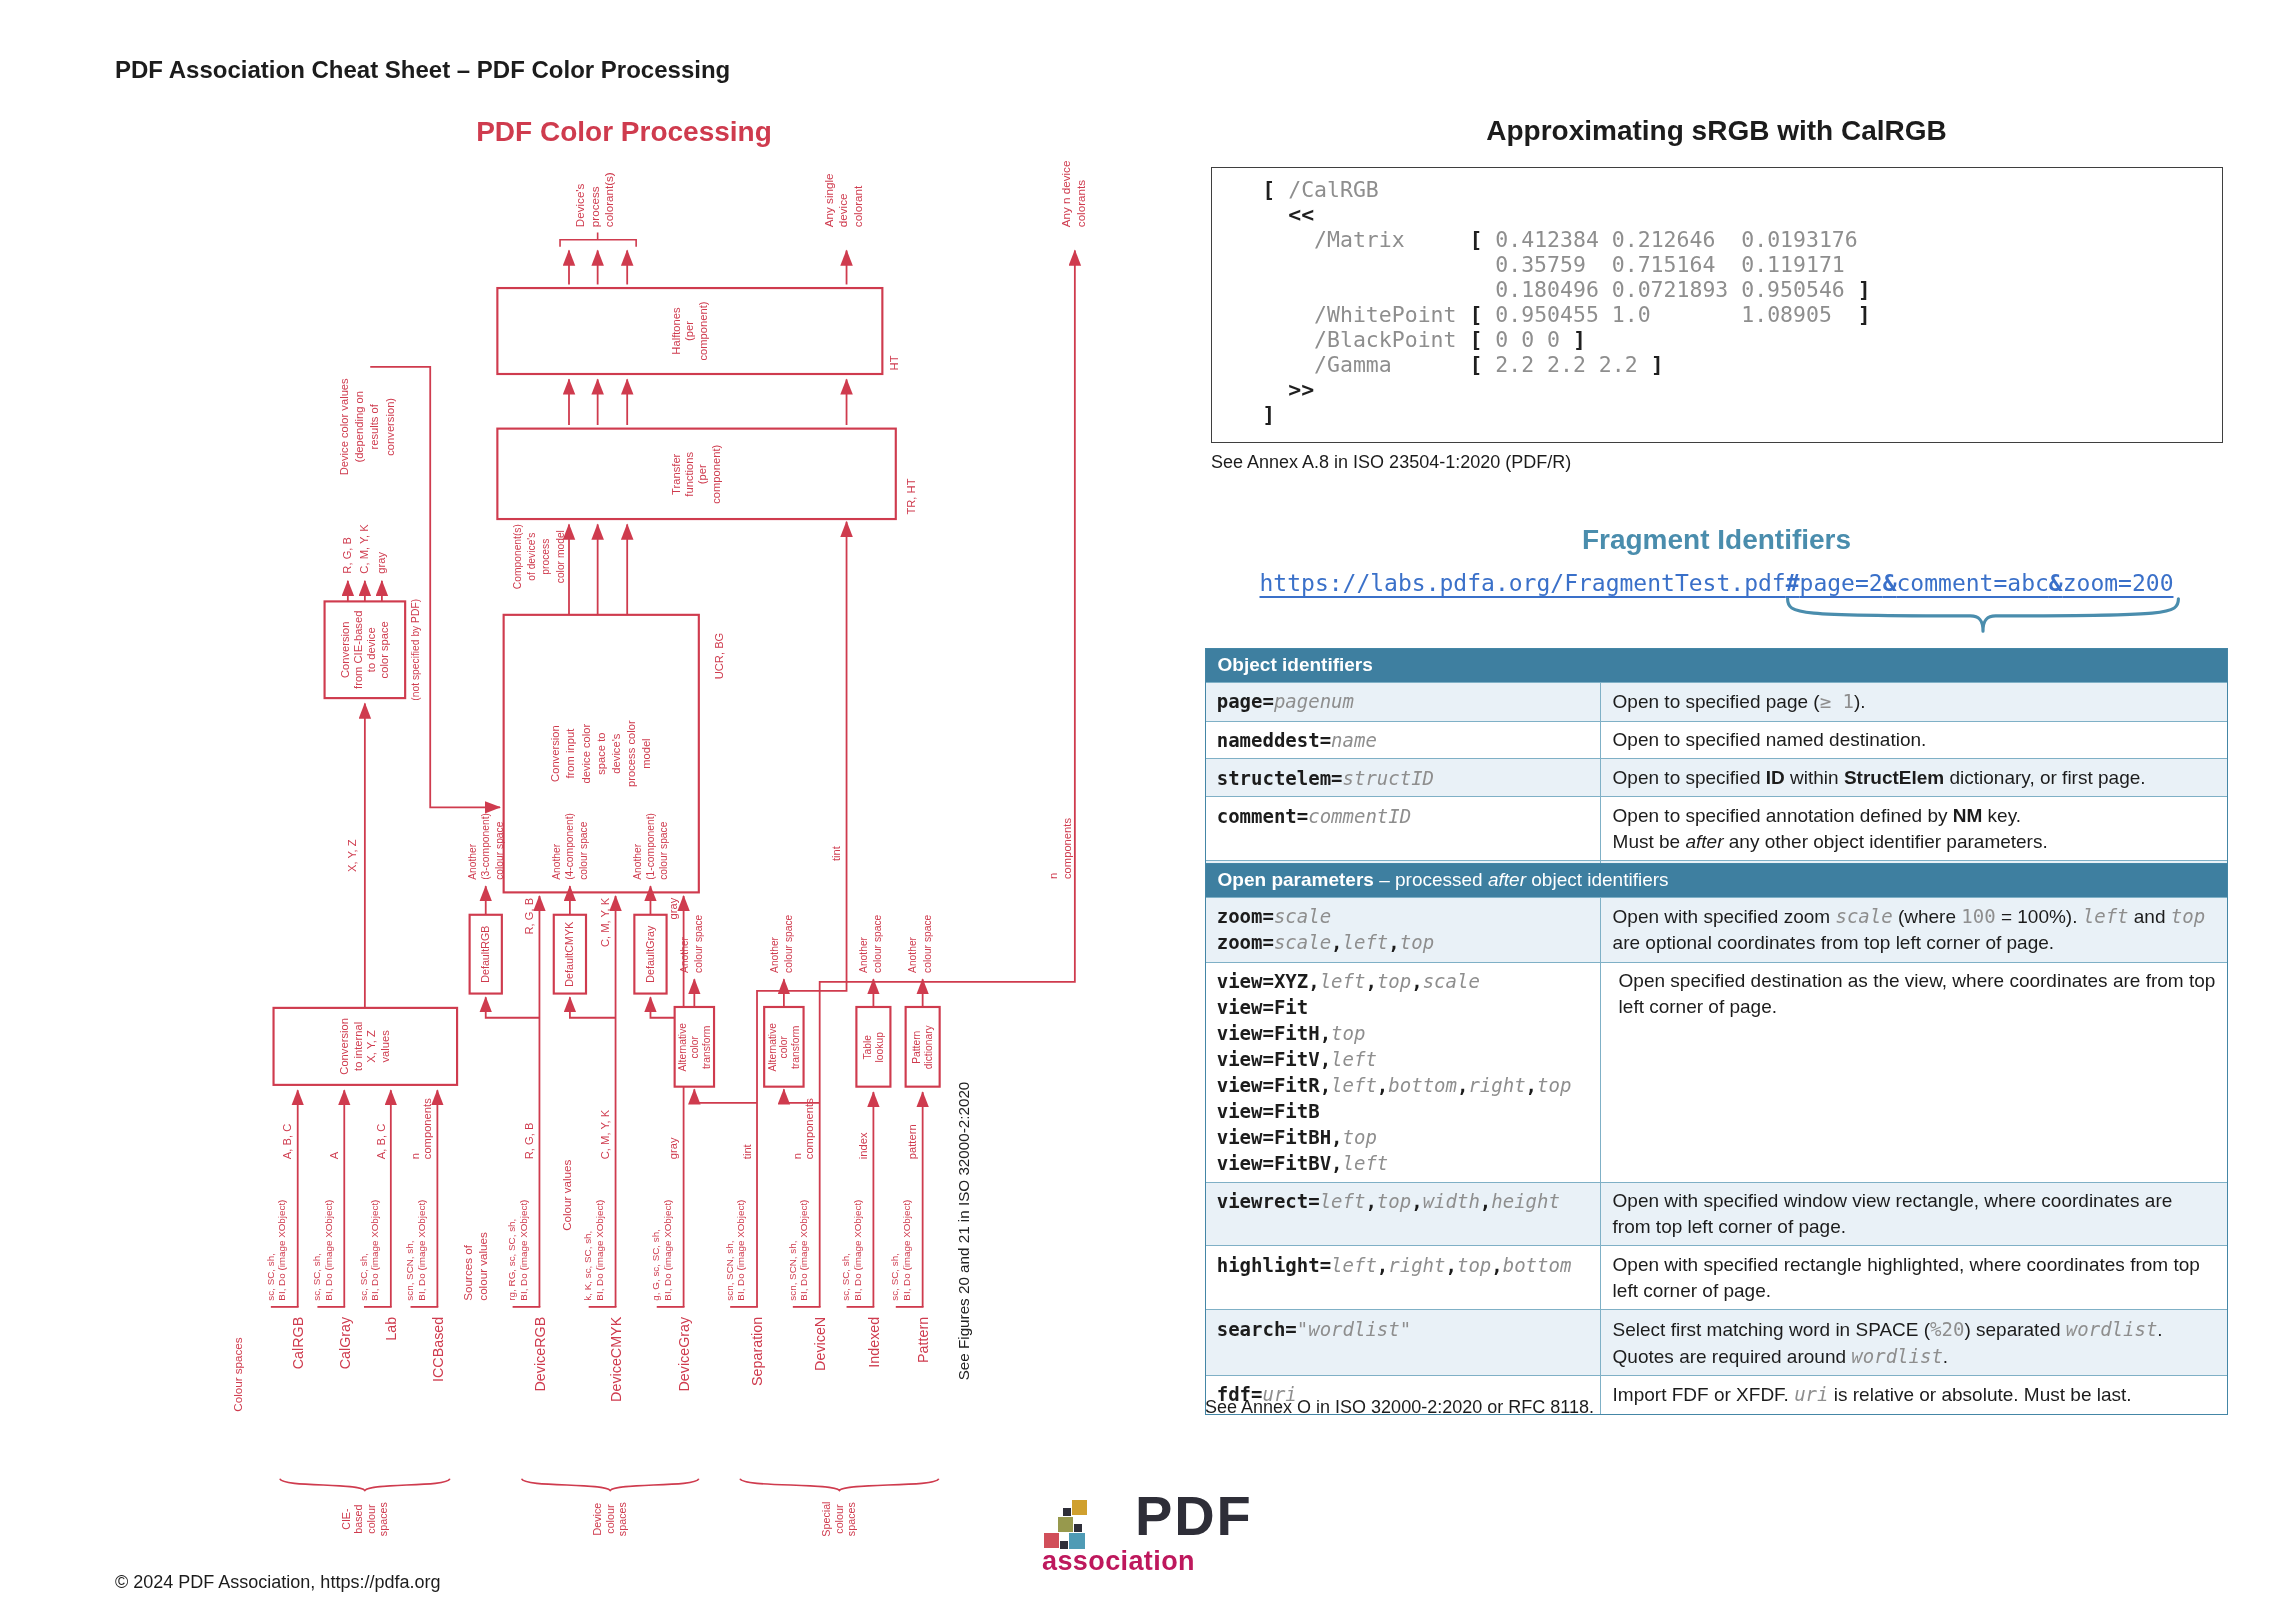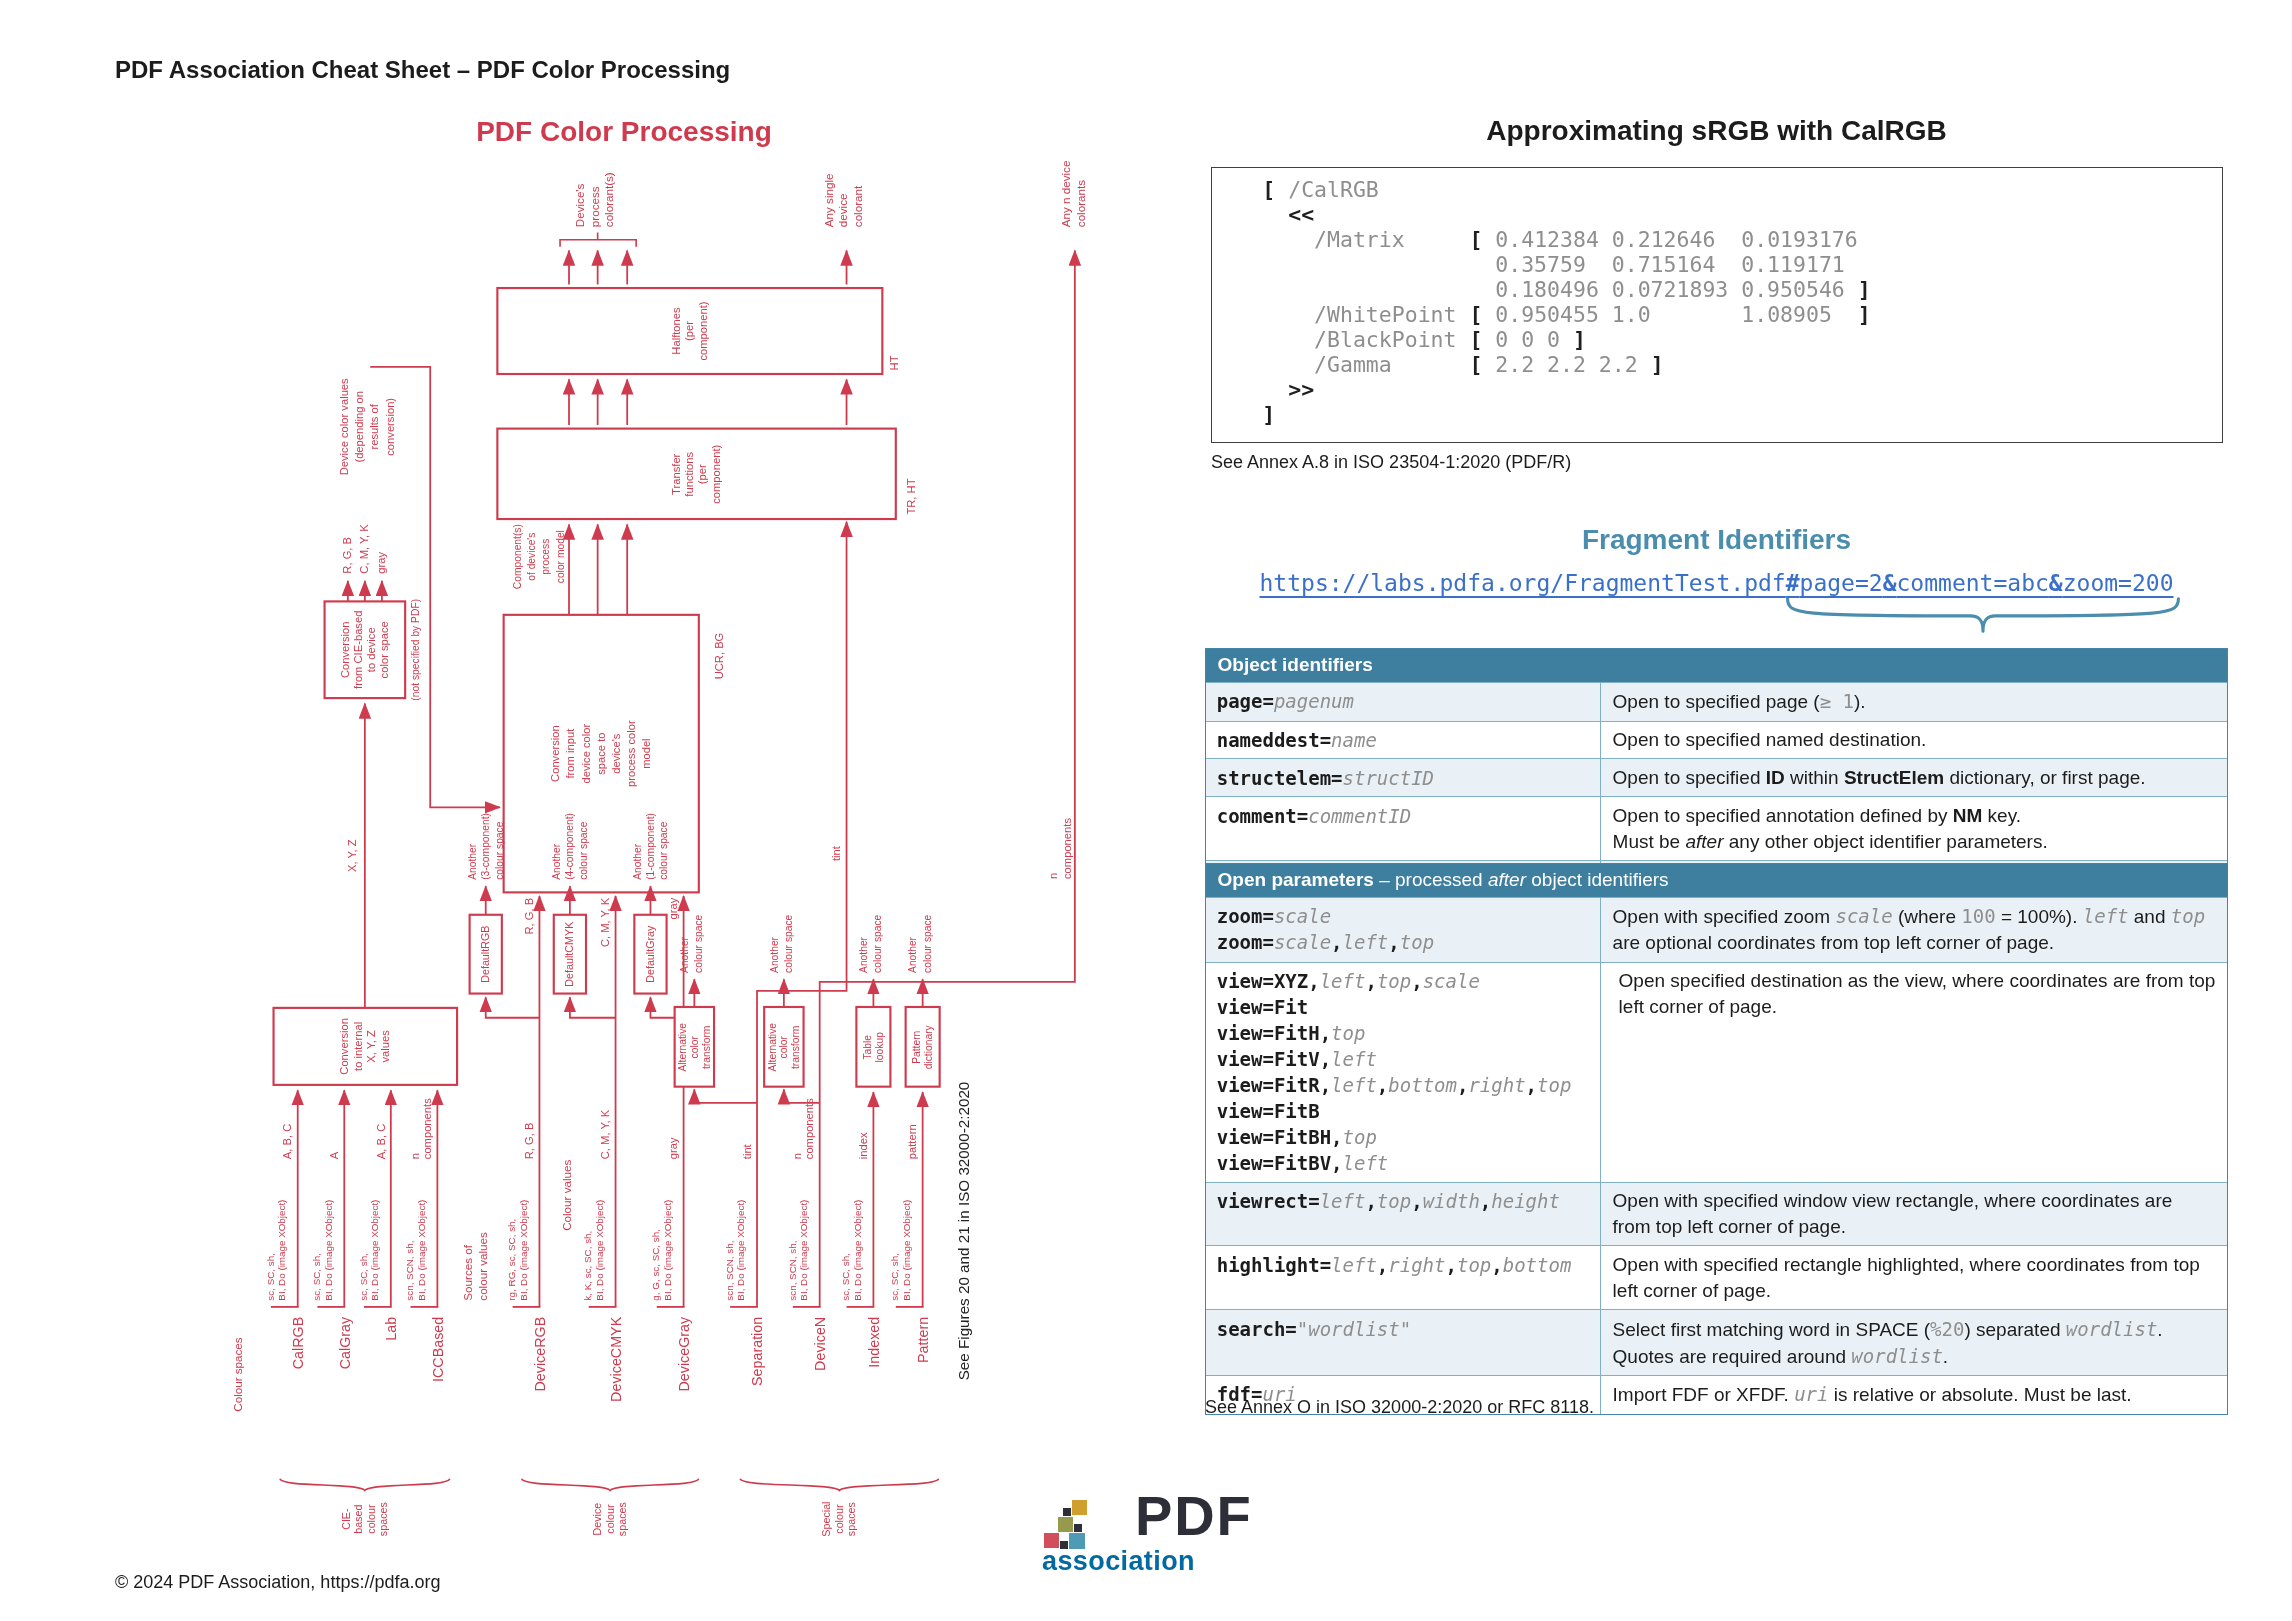--- a/index.html
+++ b/index.html
@@ -59,21 +59,21 @@
 
   
   #copyright { left:115px; top:1572px; font-size:18px; }
 
   
   #logo { left:1042px; top:1494px; width:215px; height:112px; }
   #logo .sq { position:absolute; }
   #logo-pdf { position:absolute; left:52px; top:-10.7px; font-size:56px; font-weight:bold;
               color:#2e2e38; letter-spacing:1.8px;margin-left:41px; }
   #logo-assoc { position:absolute; left:0px; top:52px; font-size:27px; font-weight:bold;
-                color:#0369a1; letter-spacing:0.4px; }
+                color:#be185d; letter-spacing:0.4px; }
 </style>
 </head>
 <body>
 
 <div class="abs" id="header-title">PDF Association Cheat Sheet – PDF Color Processing</div>
 
 <div class="abs" id="diagram-wrap">
   <div id="diagram-rot"><svg width="1446" height="1052" viewBox="0 0 1615 1175" xmlns="http://www.w3.org/2000/svg">
         <defs>
           <marker id="arw" markerWidth="10" markerHeight="8" refX="8.5" refY="3.5" orient="auto">

